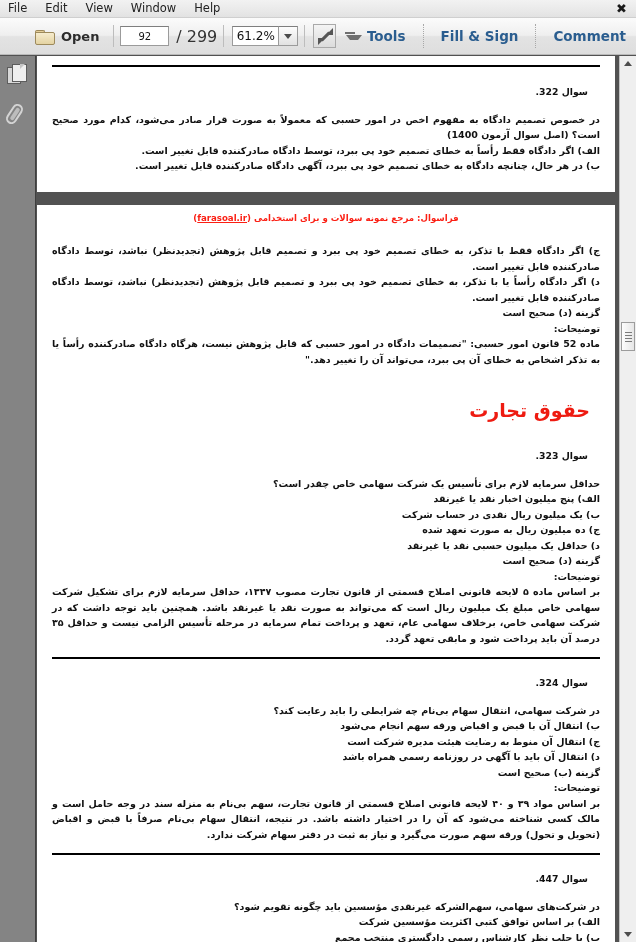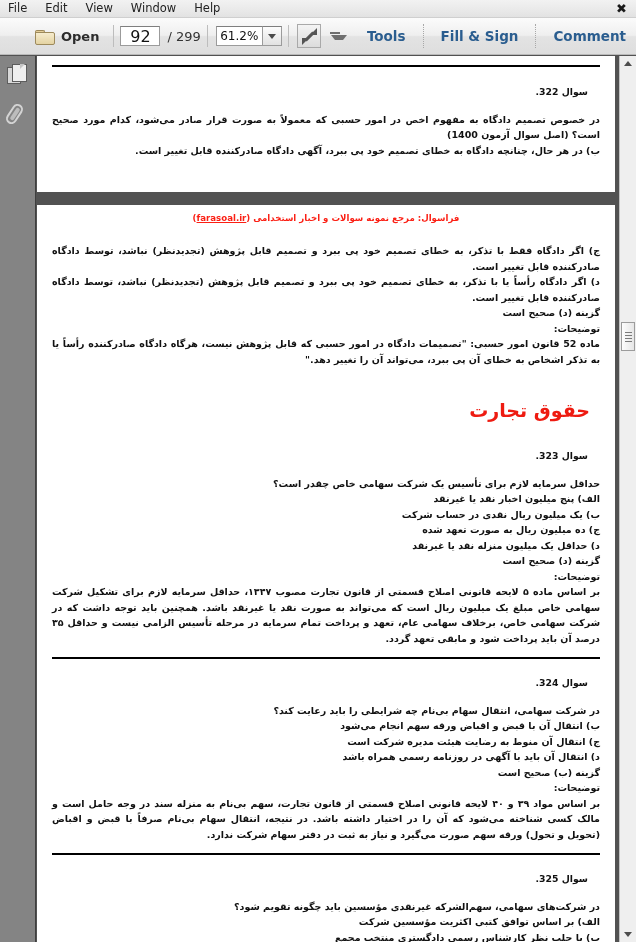--- a/index.html
+++ b/index.html
@@ -105,32 +105,32 @@
     margin: 0 6px;
     flex: 0 0 auto;
   }
   .tb-dotsep {
     width: 0; height: 24px;
     border-left: 1px dotted #a8a8a8;
     margin: 0 7px;
     flex: 0 0 auto;
   }
   .pagebox {
-    width: 40px; height: 20px;
+    width: 52px; height: 20px;
     background: #fff;
     border: 1px solid #9b9b9b;
     border-top-color: #7e7e7e;
     text-align: center;
     line-height: 19px;
+    font-size: 10px;
+    color: #111;
+    box-sizing: border-box;
+  }
+  .pagetotal {
     font-size: 16px;
-    color: #111;
-    box-sizing: border-box;
-  }
-  .pagetotal {
-    font-size: 13px;
     color: #333;
     margin: 0 0 0 7px;
     white-space: nowrap;
   }
   .zoomwrap {
     display: flex;
     align-items: stretch;
     height: 20px;
     margin-left: 2px;
   }
@@ -466,50 +466,51 @@
 
   <div class="docarea">
 
     <div class="page p1">
       <div class="pad">
         <div style="height:9px"></div>
         <hr class="rule">
         <div style="height:6px"></div>
         <div class="rtl qline">سوال 322.</div>
         <div class="rtl body-txt">در خصوص تصمیم دادگاه به مفهوم اخص در امور حسبی که معمولاً به صورت قرار صادر می‌شود، کدام مورد صحیح است؟ (اصل سوال آزمون 1400)</div>
+        <div class="rtl body-txt nojust">الف) اگر دادگاه فقط رأساً به خطای تصمیم خود پی ببرد، توسط دادگاه صادرکننده قابل تغییر است.</div>
         <div class="rtl body-txt nojust">ب) در هر حال، چنانچه دادگاه به خطای تصمیم خود پی ببرد، آگهی دادگاه صادرکننده قابل تغییر است.</div>
       </div>
     </div>
 
     <div class="pagegap"></div>
 
     <div class="page p2">
       <div class="pad">
 
         <div style="height:6px"></div>
-        <div class="rtl watermark"><span>فراسوال: مرجع نمونه سوالات و اخبار استخدامی (</span><u>farasoal.ir</u><span>)</span></div>
+        <div class="rtl watermark"><span>فراسوال: مرجع نمونه سوالات و برای استخدامی (</span><u>farasoal.ir</u><span>)</span></div>
 
         <div style="height:18px"></div>
 
         <div class="rtl body-txt">ج) اگر دادگاه فقط با تذکر، به خطای تصمیم خود پی ببرد و تصمیم قابل پژوهش (تجدیدنظر) نباشد، توسط دادگاه صادرکننده قابل تغییر است.</div>
         <div class="rtl body-txt">د) اگر دادگاه رأساً یا با تذکر، به خطای تصمیم خود پی ببرد و تصمیم قابل پژوهش (تجدیدنظر) نباشد، توسط دادگاه صادرکننده قابل تغییر است.</div>
         <div class="rtl body-txt nojust">گزینه (د) صحیح است</div>
         <div class="rtl body-txt nojust">توضیحات:</div>
         <div class="rtl body-txt">ماده 52 قانون امور حسبی: "تصمیمات دادگاه در امور حسبی که قابل پژوهش نیست، هرگاه دادگاه صادرکننده رأساً یا به تذکر اشخاص به خطای آن پی ببرد، می‌تواند آن را تغییر دهد."</div>
 
         <div style="height:20px"></div>
         <div class="rtl red-head">حقوق تجارت</div>
         <div style="height:4px"></div>
 
         <div class="rtl qline">سوال 323.</div>
         <div class="rtl body-txt nojust">حداقل سرمایه لازم برای تأسیس یک شرکت سهامی خاص چقدر است؟</div>
         <div class="rtl body-txt nojust">الف) پنج میلیون اخبار نقد یا غیرنقد</div>
         <div class="rtl body-txt nojust">ب) یک میلیون ریال نقدی در حساب شرکت</div>
         <div class="rtl body-txt nojust">ج) ده میلیون ریال به صورت تعهد شده</div>
-        <div class="rtl body-txt nojust">د) حداقل یک میلیون منزله نقد یا غیرنقد</div>
+        <div class="rtl body-txt nojust">د) حداقل یک میلیون حسبی نقد یا غیرنقد</div>
         <div class="rtl body-txt nojust">گزینه (د) صحیح است</div>
         <div class="rtl body-txt nojust">توضیحات:</div>
         <div class="rtl body-txt">بر اساس ماده ۵ لایحه قانونی اصلاح قسمتی از قانون تجارت مصوب ۱۳۴۷، حداقل سرمایه لازم برای تشکیل شرکت سهامی خاص مبلغ یک میلیون ریال است که می‌تواند به صورت نقد یا غیرنقد باشد. همچنین باید توجه داشت که در شرکت سهامی خاص، برخلاف سهامی عام، تعهد و پرداخت تمام سرمایه در مرحله تأسیس الزامی نیست و حداقل ۳۵ درصد آن باید پرداخت شود و مابقی تعهد گردد.</div>
 
         <div style="height:11px"></div>
         <hr class="rule">
         <div style="height:5px"></div>
 
         <div class="rtl qline">سوال 324.</div>
         <div class="rtl body-txt nojust">در شرکت سهامی، انتقال سهام بی‌نام چه شرایطی را باید رعایت کند؟</div>
@@ -517,21 +518,21 @@
         <div class="rtl body-txt nojust">ج) انتقال آن منوط به رضایت هیئت مدیره شرکت است</div>
         <div class="rtl body-txt nojust">د) انتقال آن باید با آگهی در روزنامه رسمی همراه باشد</div>
         <div class="rtl body-txt nojust">گزینه (ب) صحیح است</div>
         <div class="rtl body-txt nojust">توضیحات:</div>
         <div class="rtl body-txt">بر اساس مواد ۳۹ و ۴۰ لایحه قانونی اصلاح قسمتی از قانون تجارت، سهم بی‌نام به منزله سند در وجه حامل است و مالک کسی شناخته می‌شود که آن را در اختیار داشته باشد. در نتیجه، انتقال سهام بی‌نام صرفاً با قبض و اقباض (تحویل و تحول) ورقه سهم صورت می‌گیرد و نیاز به ثبت در دفتر سهام شرکت ندارد.</div>
 
         <div style="height:11px"></div>
         <hr class="rule">
         <div style="height:5px"></div>
 
-        <div class="rtl qline">سوال 325.</div>
+        <div class="rtl qline">سوال 447.</div>
         <div class="rtl body-txt nojust">در شرکت‌های سهامی، سهم‌الشرکه غیرنقدی مؤسسین باید چگونه تقویم شود؟</div>
         <div class="rtl body-txt nojust">الف) بر اساس توافق کتبی اکثریت مؤسسین شرکت</div>
         <div class="rtl body-txt nojust">ب) با جلب نظر کارشناس رسمی دادگستری منتخب مجمع</div>
         <div class="rtl body-txt nojust">ج) از طریق ارزیابی توسط کارشناسان رسمی وزارت دادگستری</div>
 
       </div>
     </div>
   </div>
 
   <div class="vscroll">

